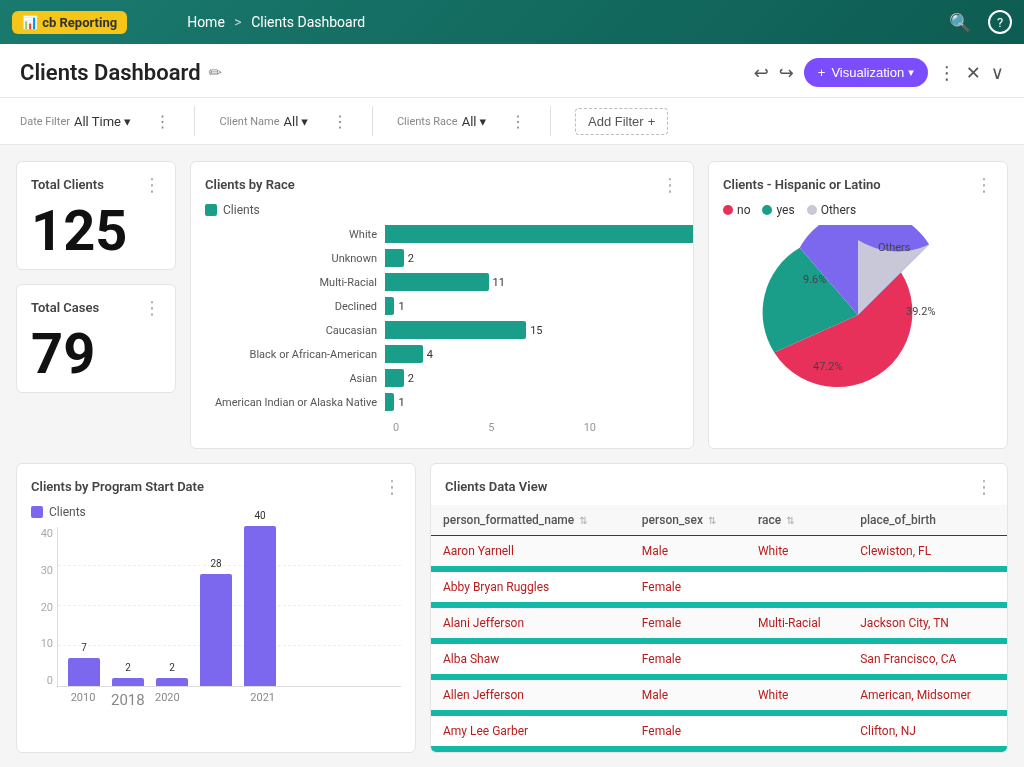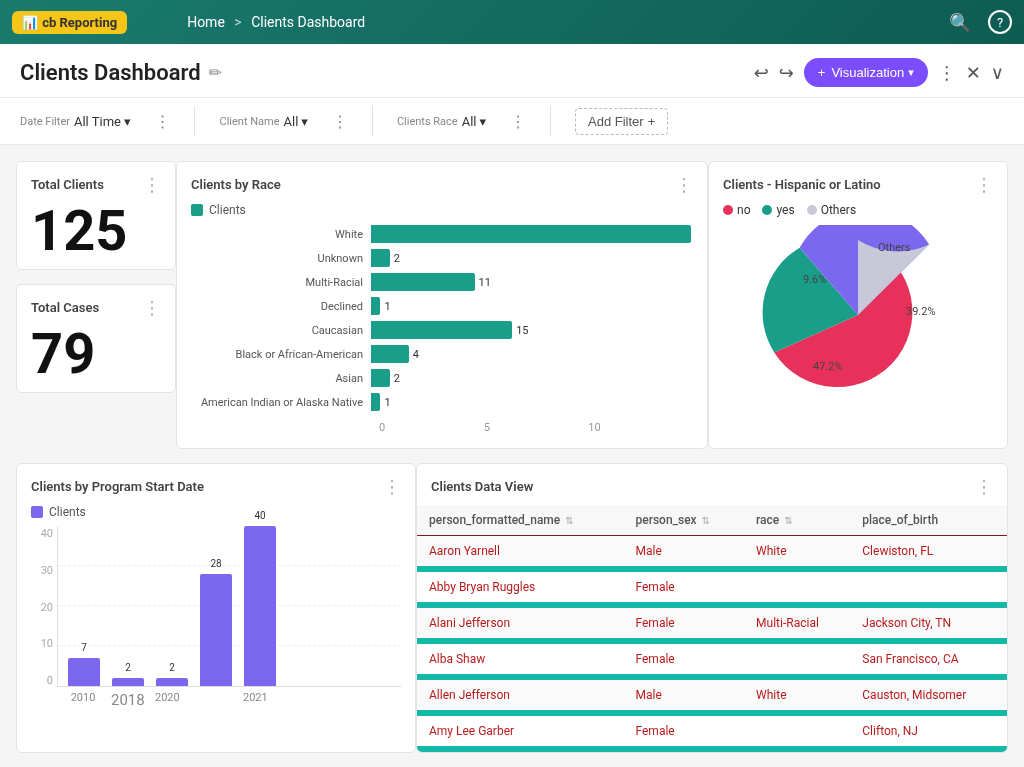--- a/index.html
+++ b/index.html
@@ -75,21 +75,21 @@
       padding: 5px 12px;
       background: #fff;
       color: #555;
       cursor: pointer;
       display: flex; align-items: center; gap: 4px;
       font-size: 13px;
     }
 
     
     .dashboard { padding: 16px; display: flex; flex-direction: column; gap: 14px; }
-    .row { display: flex; }
+    .row { display: flex; gap: 14px; }
 
     
     .card {
       background: #fff;
       border-radius: 6px;
       border: 1px solid #e4e4e4;
       overflow: hidden;
     }
     .card-header {
       display: flex;
@@ -407,21 +407,21 @@
               </div>
             </div>
           </div>
         </div>
 
         <div style="display:flex; gap:12px; padding: 4px 0 0 36px;">
           <div style="width:32px; text-align:center; font-size:11px; color:#888;">2010</div>
           <div style="width:32px; text-align:right; font-size:15px; color:#888;">2018</div>
           <div style="width:32px; text-align:left; font-size:11px; color:#888;">2020</div>
           <div style="width:32px; text-align:center; font-size:11px; color:#888;"></div>
-          <div style="width:32px; text-align:left; font-size:11px; color:#888;">2021</div>
+          <div style="width:32px; text-align:right; font-size:11px; color:#888;">2021</div>
         </div>
       </div>
     </div>
 
     <div class="card table-card">
       <div class="card-header">
         <span class="card-title">Clients Data View</span>
         <span class="card-dots">⋮</span>
       </div>
       <div class="table-wrapper">
@@ -475,21 +475,21 @@
               <tr>
     <td>Alba Shaw</td>
     <td>Female</td>
     <td></td>
     <td>San Francisco, CA</td>
   </tr>
               <tr>
     <td>Allen Jefferson</td>
     <td>Male</td>
     <td>White</td>
-    <td>Causton, Midsomer</td>
+    <td>American, Midsomer</td>
   </tr>
               <tr>
     <td>Amy Lee Garber</td>
     <td>Female</td>
     <td></td>
     <td>Clifton, NJ</td>
   </tr>
             </tbody>
         </table>
       </div>

